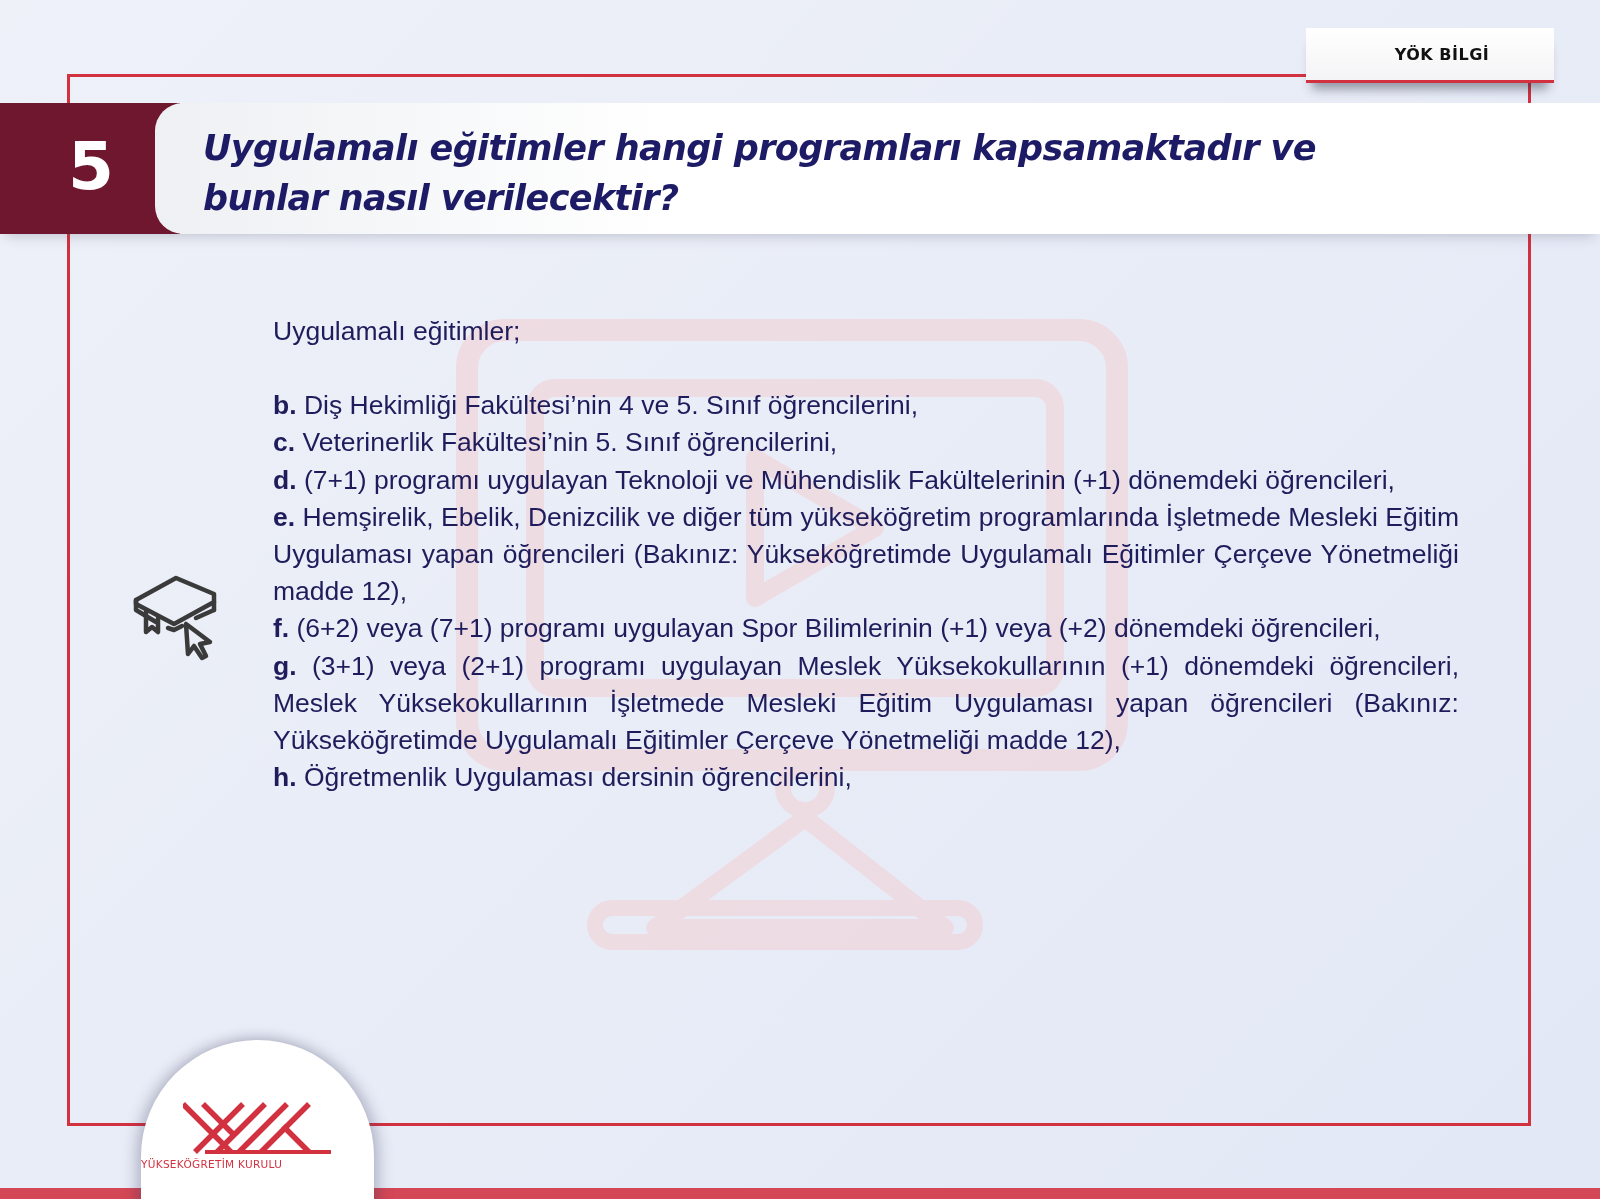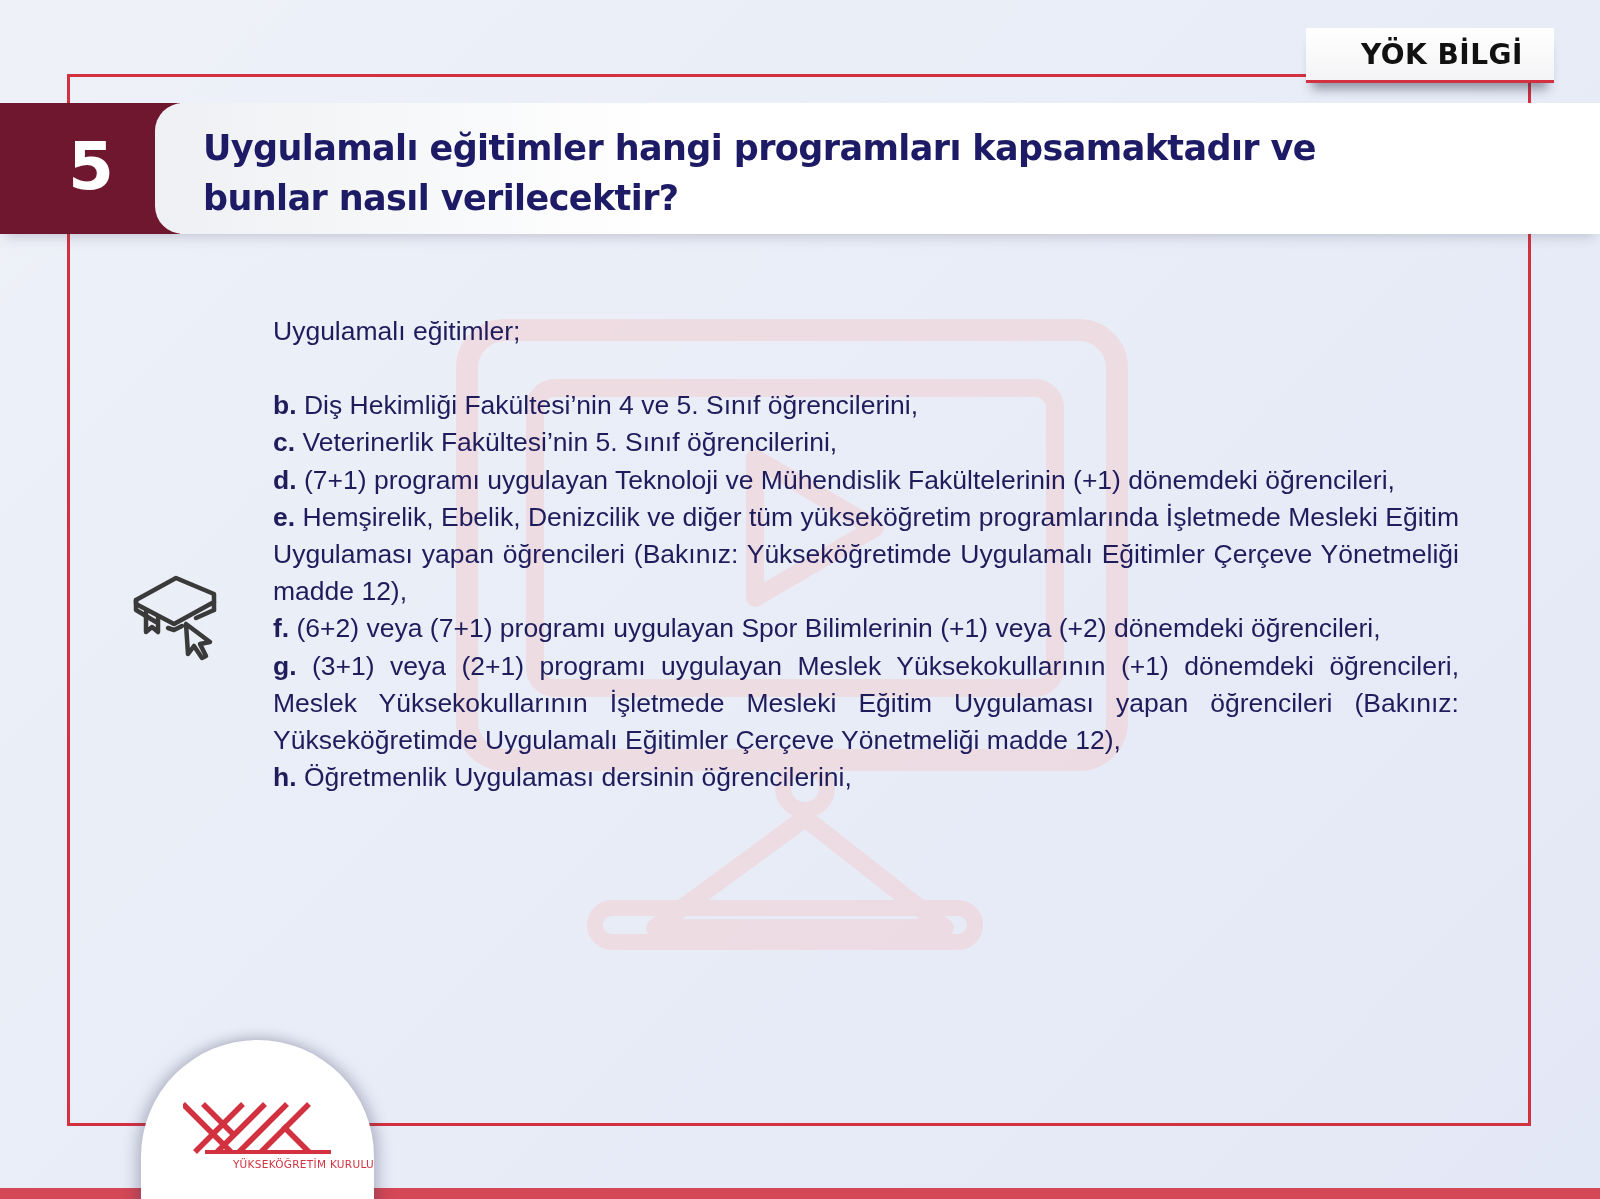--- a/index.html
+++ b/index.html
@@ -14,21 +14,21 @@
     }
     .tag {
       position:absolute; left:1306px; top:28px; width:248px; height:52px;
       background:linear-gradient(180deg,#ffffff 0%, #f4f4f6 100%);
       border-bottom:3px solid #d2313f;
       box-shadow: 0 12px 10px -6px rgba(40,40,60,0.45);
       display:flex; align-items:center; justify-content:center;
       z-index:3;
     }
     .tag span {
-      font-family:"DejaVu Sans", sans-serif; font-weight:bold; font-size:28px;
+      font-family:"DejaVu Sans", sans-serif; font-weight:bold; font-size:16px;
       color:#111; letter-spacing:0.5px;margin-left:24px;
     }
     .header-band {
       position:absolute; left:0; top:103px; width:1600px; height:131px;
       box-shadow: 0 8px 12px -6px rgba(60,60,90,0.25);
       z-index:2;
     }
     .num-block {
       position:absolute; left:0; top:0; width:180px; height:131px;
       background:#6f172e;
@@ -38,21 +38,21 @@
       font-weight:bold; font-size:66px; color:#ffffff; line-height:84px;
     }
     .title-card {
       position:absolute; left:155px; top:0; width:1445px; height:131px;
       background:linear-gradient(90deg,#eef0f3 0%, #ffffff 35%, #ffffff 100%);
       border-radius:28px 0 0 28px;
     }
     .title-card h1 {
       margin:0; position:absolute; left:48px; top:20px; width:1150px;
       font-family:"DejaVu Sans", sans-serif; font-weight:bold; font-size:35px;
-      line-height:50px; color:#1d1a66; letter-spacing:-0.6px;
+      line-height:50px; color:#1d1a66; letter-spacing:-0.6px;font-style:italic;
     }
     .watermark {
       position:absolute; left:455px; top:318px; width:700px; height:640px;
       z-index:0; opacity:0.55;
     }
     .book-icon {
       position:absolute; left:128px; top:570px; width:96px; height:96px; z-index:1;
     }
     .content {
       position:absolute; left:273px; top:277px; width:1186px; z-index:1;
@@ -64,21 +64,21 @@
     .content .gap { height:37px; }
     .content b { font-weight:bold; }
     .logo-arch {
       position:absolute; left:141px; top:1040px; width:233px; height:180px;
       background:#ffffff; border-radius:117px 117px 0 0;
       box-shadow: -6px 0 14px rgba(60,60,90,0.25), 6px 0 14px rgba(60,60,90,0.25);
       z-index:4;
     }
     .logo-arch svg { position:absolute; left:42px; top:60px; }
     .logo-text {
-      position:absolute; left:0; width:233px; top:118px; text-align:right;
+      position:absolute; left:0; width:233px; top:118px; text-align:left;
       font-family:"DejaVu Sans", sans-serif; font-size:10.5px; color:#d2313f; letter-spacing:0.3px;
     }
     .bottom-bar {
       position:absolute; left:0; top:1188px; width:1600px; height:11px;
       background:#d44756; z-index:3;
     }
   </style>
 </head>
 <body>
 

